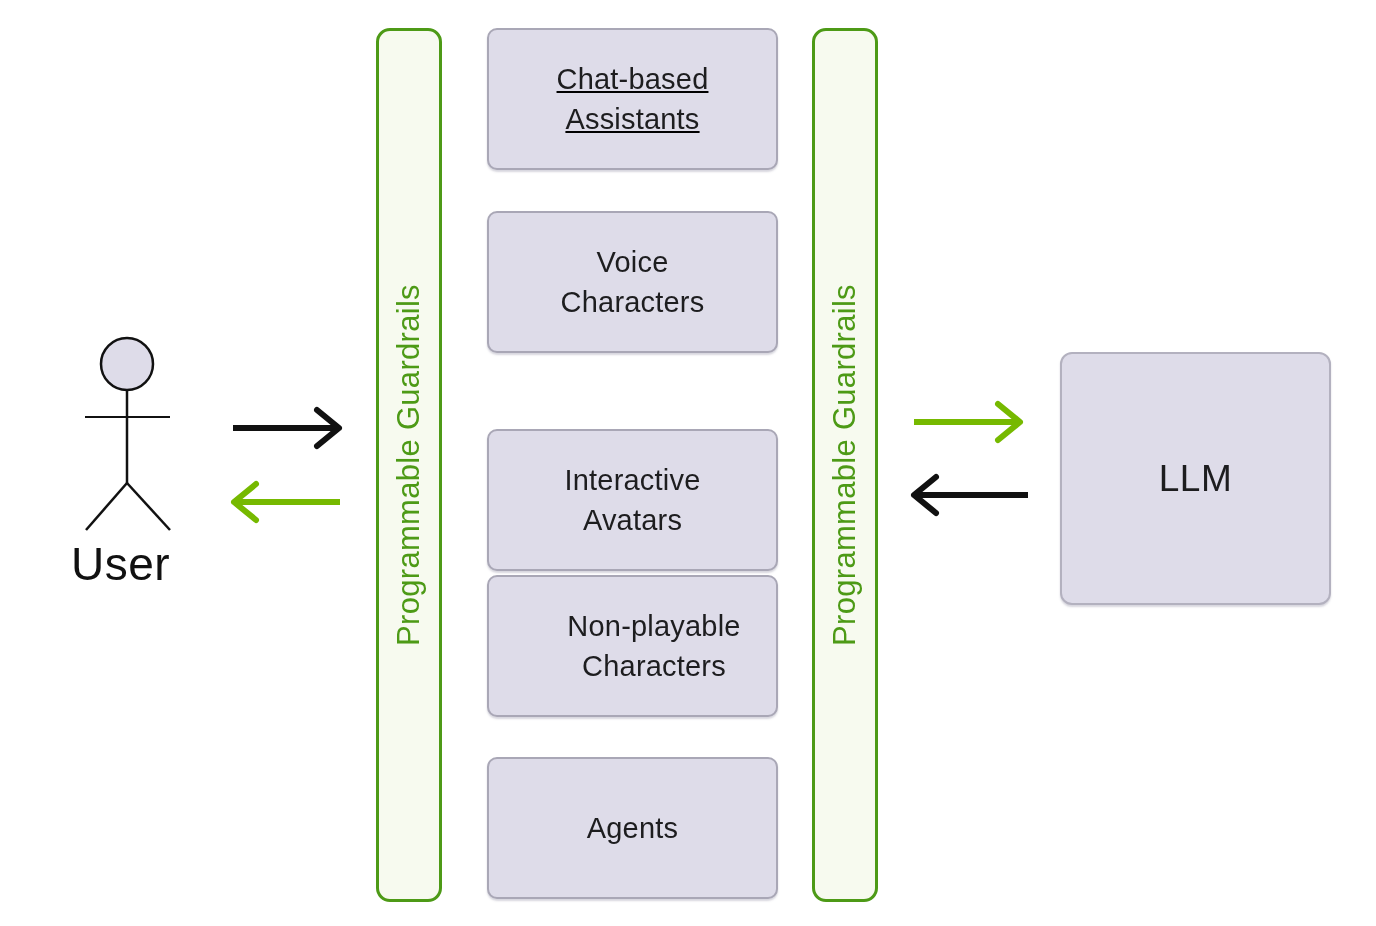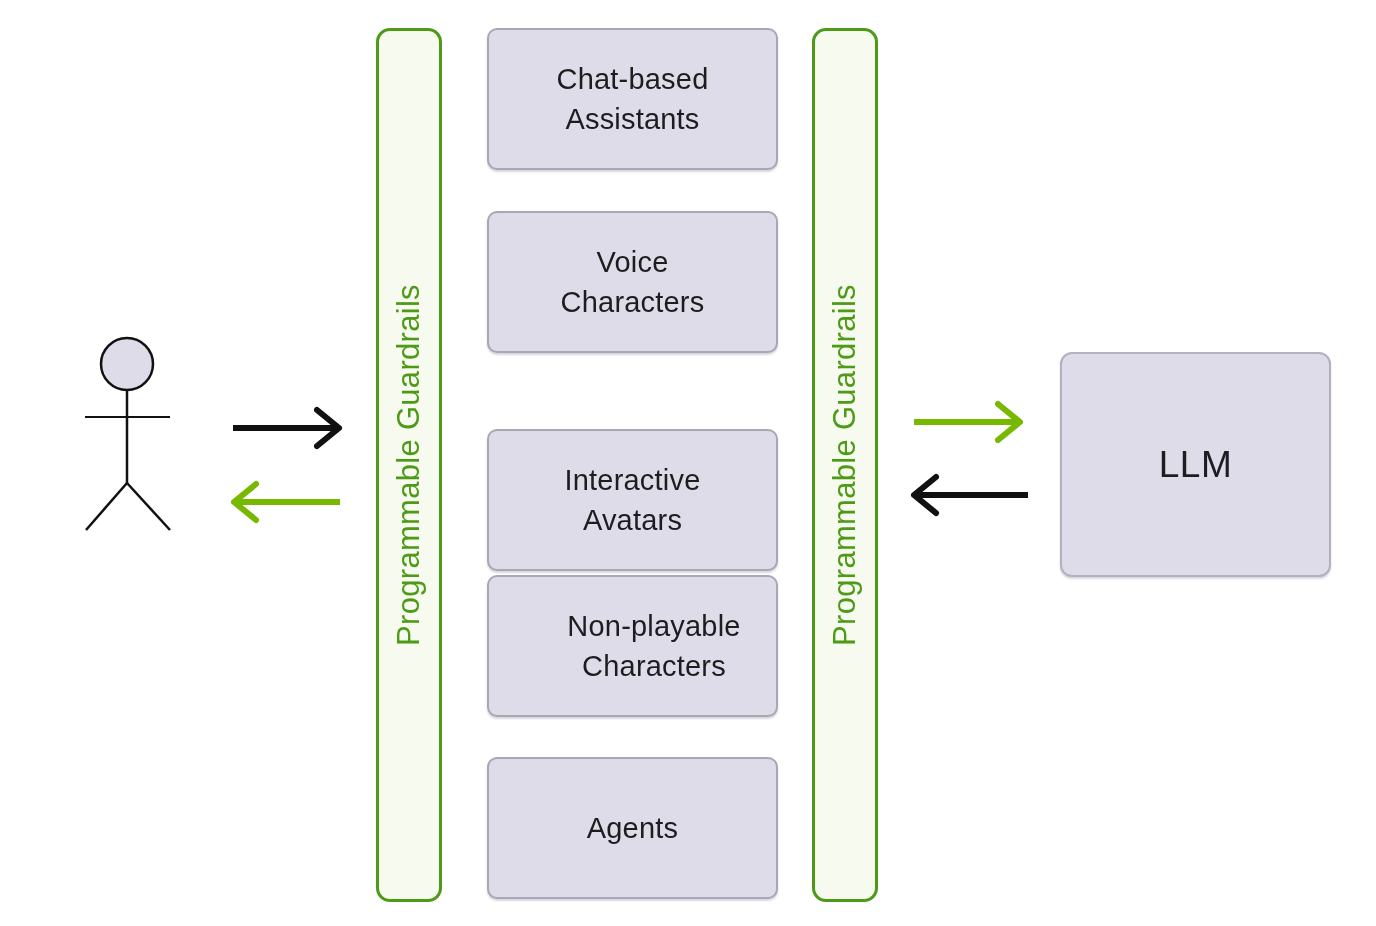--- a/index.html
+++ b/index.html
@@ -56,29 +56,29 @@
     background:var(--box-fill);
     border:2px solid var(--box-border);
     border-radius:10px;
     box-shadow:0 2px 2px rgba(140,138,160,0.35);
     display:flex;align-items:center;justify-content:center;
   }
   .app-box .box-label{
     font-size:29px;line-height:1.38;color:var(--text-dark);
     text-align:center;white-space:pre-line;letter-spacing:0.2px;
   }
-  .app-box.pos-1{top:28px;}
+  .app-box.pos-1{top:28px;text-decoration:underline;}
   .app-box.pos-2{top:211px;}
   .app-box.pos-3{top:393px;margin-top:36px;}
   .app-box.pos-4{top:575px;padding-left:43px;}
   .app-box.pos-5{top:757px;}
 
   
   .llm-box{
-    position:absolute;left:1060px;top:352px;width:271px;height:225px;
+    position:absolute;left:1060px;top:352px;width:271px;height:253px;
     background:var(--box-fill);
     border:2px solid var(--llm-border);
     border-radius:12px;
     box-shadow:0 2px 2px rgba(140,138,160,0.35);
     display:flex;align-items:center;justify-content:center;
   }
   .llm-box .box-label{
     font-size:37px;color:var(--text-dark);letter-spacing:0.5px;
   }
 </style>
@@ -87,20 +87,21 @@
 
 <div class="canvas">
 
   <svg class="user-figure" width="130" height="205" viewBox="0 0 130 205">
     <circle cx="65" cy="34" r="26" fill="var(--box-fill)" stroke="#111111" stroke-width="2.5"></circle>
     <line x1="65" y1="60" x2="65" y2="153" stroke="#111111" stroke-width="2.5"></line>
     <line x1="23" y1="87" x2="108" y2="87" stroke="#111111" stroke-width="2"></line>
     <line x1="65" y1="153" x2="24" y2="200" stroke="#111111" stroke-width="2.5"></line>
     <line x1="65" y1="153" x2="108" y2="200" stroke="#111111" stroke-width="2.5"></line>
   </svg>
+  <div class="user-label">User</div>
 
   <svg class="arrow" style="left:231px;top:406px;" width="114" height="44" viewBox="0 0 114 44">
     <line class="stroke-dark" x1="2" y1="22" x2="106" y2="22" stroke-width="6"></line>
     <polyline class="stroke-dark" points="86,4 108,22 86,40" fill="none" stroke-width="6" stroke-linecap="round" stroke-linejoin="round"></polyline>
   </svg>
 
   <svg class="arrow flip" style="left:228px;top:480px;" width="114" height="44" viewBox="0 0 114 44">
     <line class="stroke-green" x1="2" y1="22" x2="106" y2="22" stroke-width="6"></line>
     <polyline class="stroke-green" points="86,4 108,22 86,40" fill="none" stroke-width="6" stroke-linecap="round" stroke-linejoin="round"></polyline>
   </svg>

